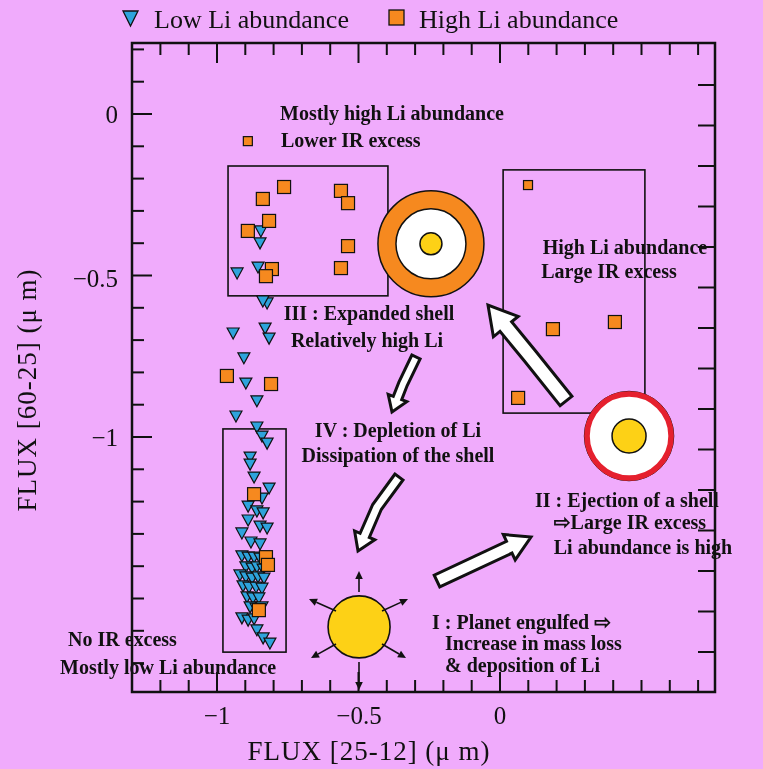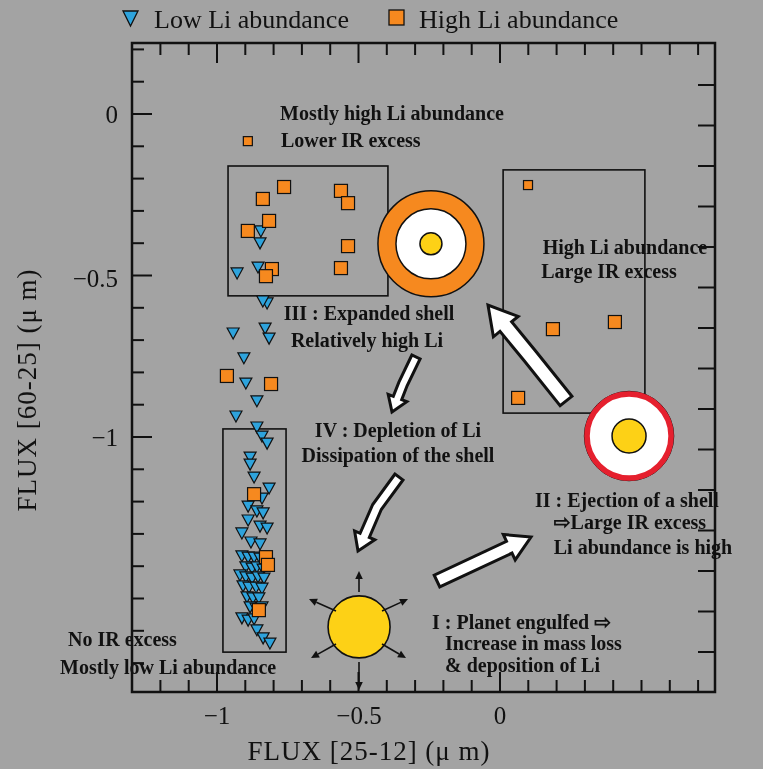--- a/index.html
+++ b/index.html
@@ -1,16 +1,16 @@
 <!DOCTYPE html>
 <html><head>
 <meta charset="utf-8">
 <style>
   html,body{margin:0;padding:0;background:#ffffff;}
-  .canvas{position:relative;width:763px;height:769px;background:#a3a3a3;overflow:hidden;
+  .canvas{position:relative;width:763px;height:769px;background:#f0abfc;overflow:hidden;
           font-family:"Liberation Serif", serif;}
   svg{position:absolute;left:0;top:0;}
   text{fill:#111;}
   .legend-label{font-size:26px;}
   .tick-label{font-size:25px;}
   .axis-title{font-size:27px;letter-spacing:1px;}
   .ann{font-size:20px;font-weight:bold;}
 </style>
 </head>
 <body>

